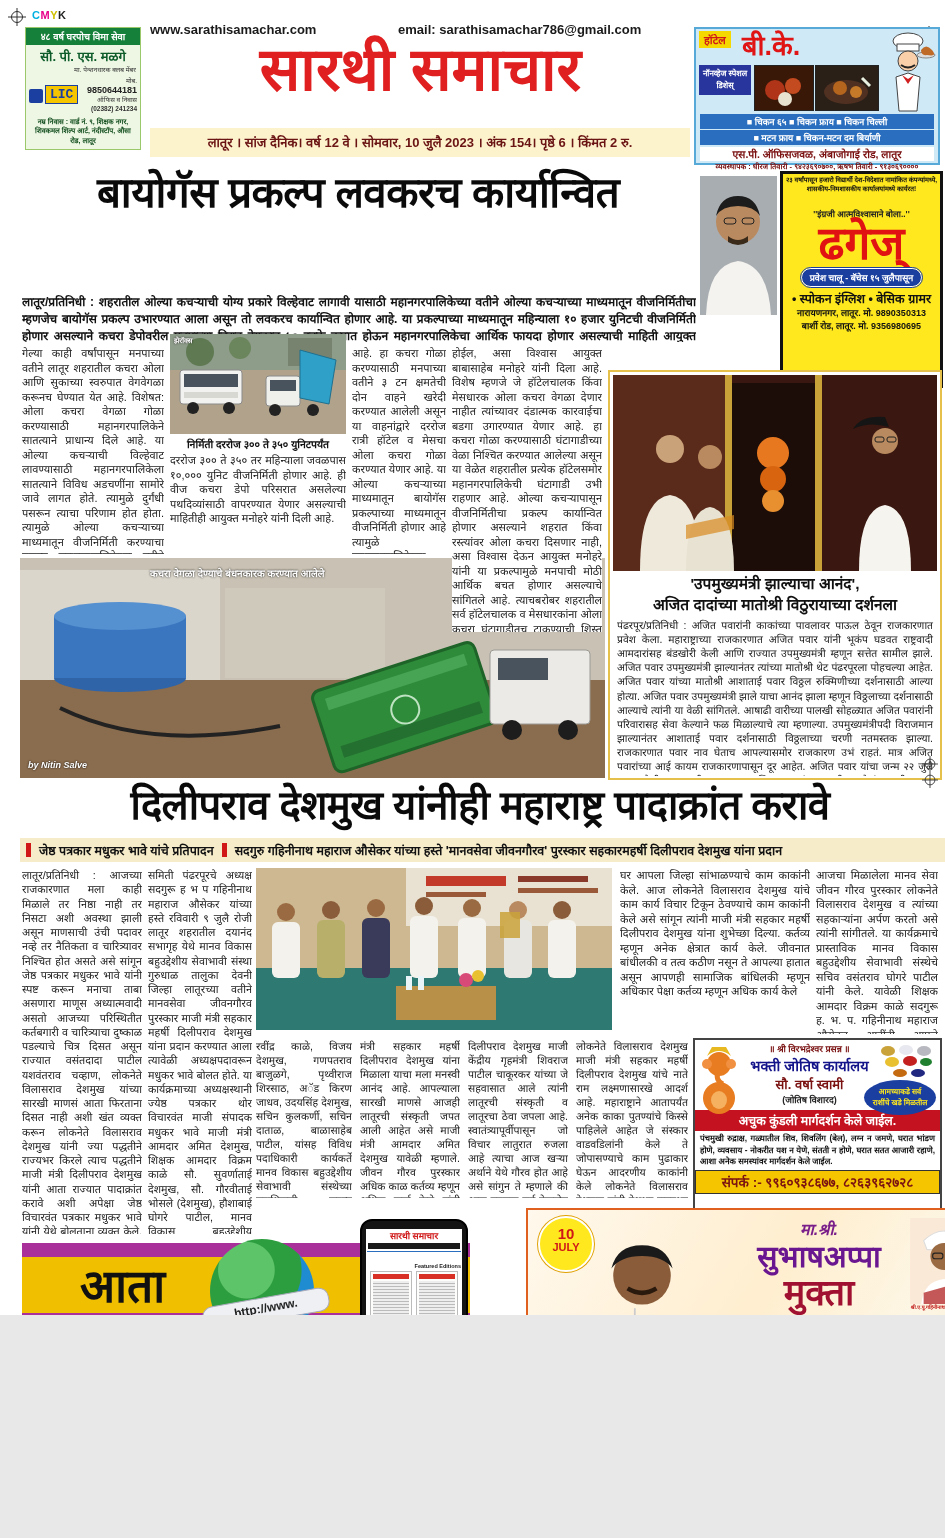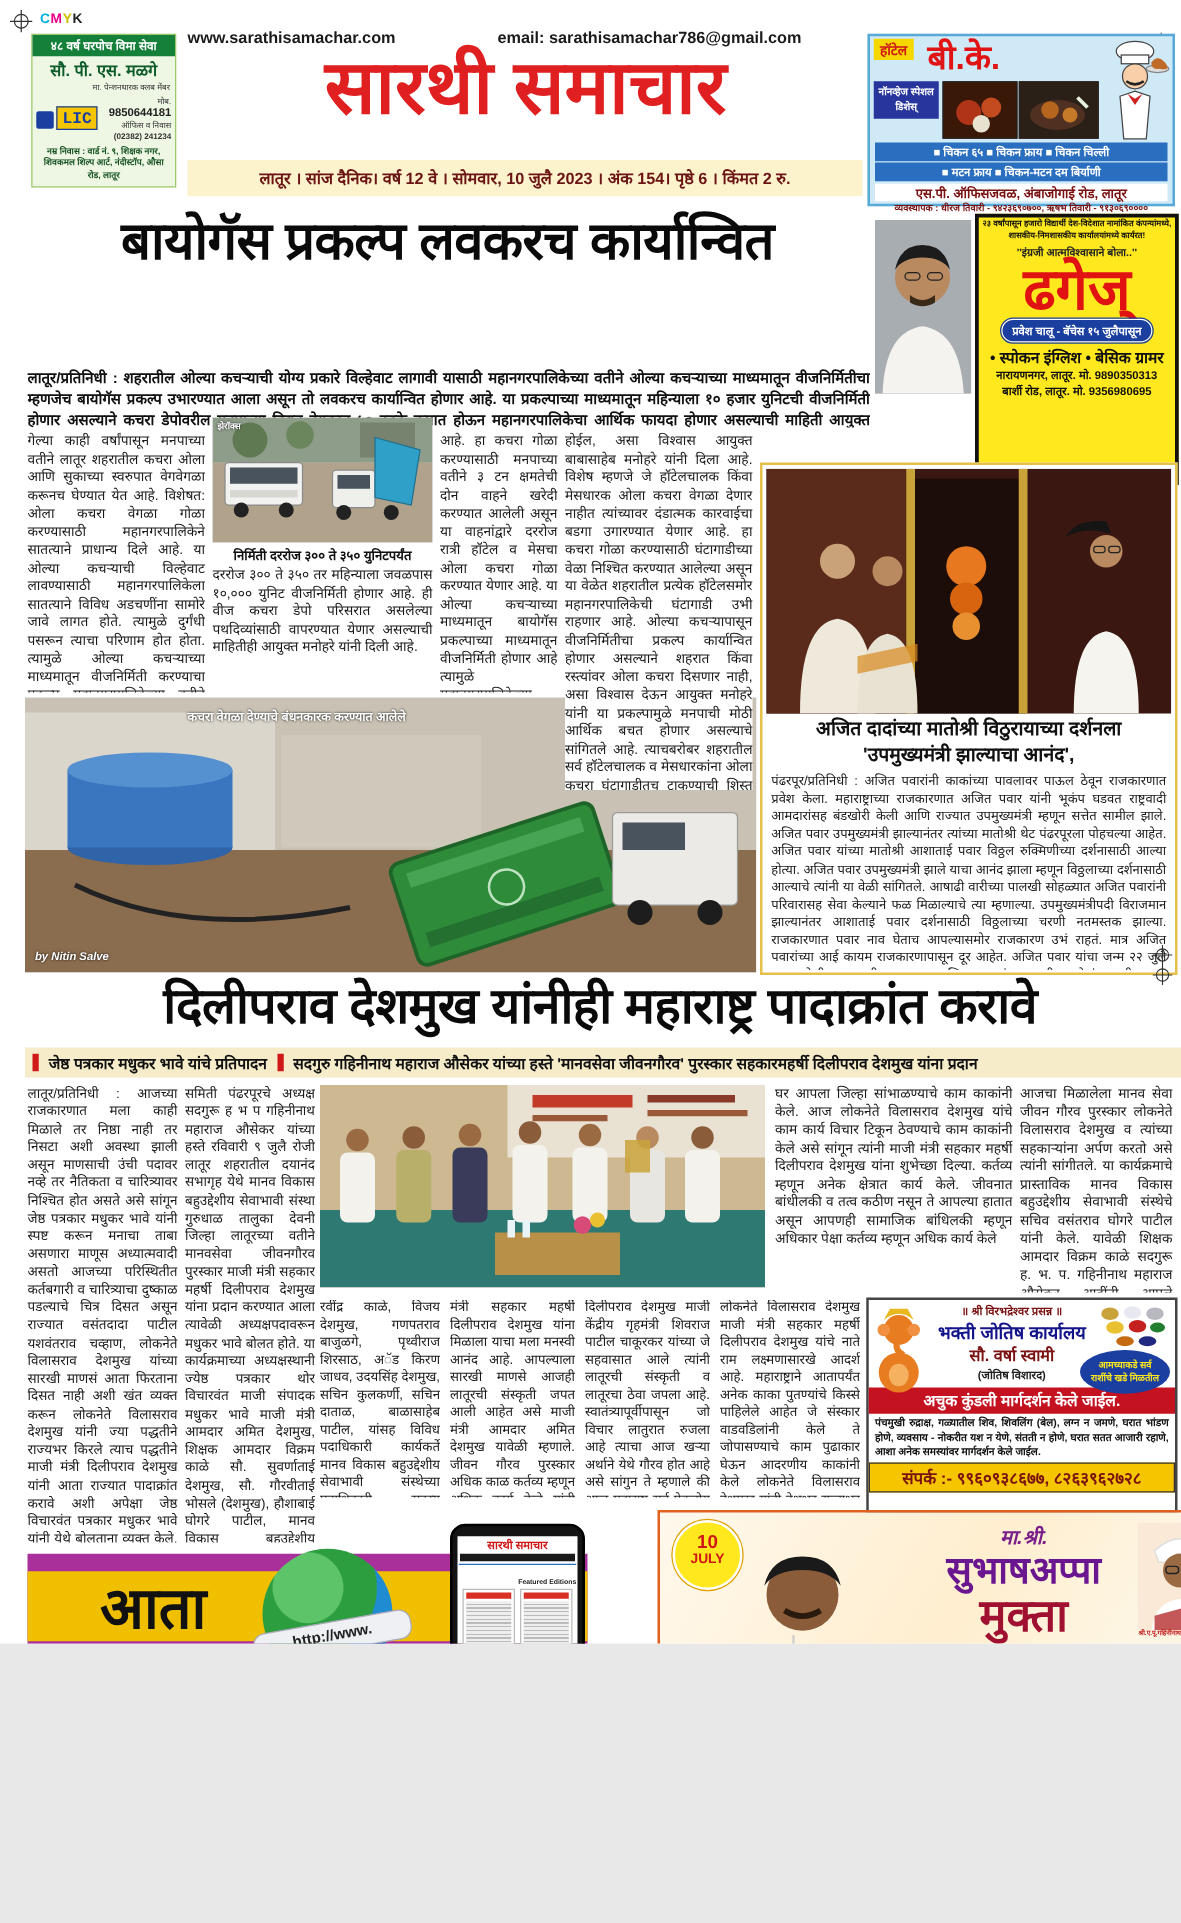--- a/index.html
+++ b/index.html
@@ -33,21 +33,21 @@
   .bk-mgr{color:#7a1010;font-weight:bold;font-size:7.5px;text-align:center;}
   .food{background:#401c0c;border:1px solid #222;}
   
   .head-xxl{font-weight:900;color:#0a0a0a;text-align:center;font-size:42px;line-height:1.08;white-space:nowrap;letter-spacing:-0.5px;}
   .subband{background:#393184;color:#fff;font-weight:bold;font-size:22px;text-align:center;line-height:40px;white-space:nowrap;}
   .lead{font-size:12px;font-weight:bold;line-height:1.4;text-align:justify;color:#111;}
   .capt{font-size:10.5px;font-weight:900;text-align:center;color:#111;}
   
   .dhagej{background:#ffe81e;border:3px solid #111;text-align:center;}
   .dg-note{font-size:6.6px;font-weight:bold;color:#111;line-height:1.35;padding:2px 2px 0;}
-  .dg-slogan{font-size:8.5px;font-weight:bold;color:#222;margin-top:2px;text-align:center;}
+  .dg-slogan{font-size:8.5px;font-weight:bold;color:#222;margin-top:14px;text-align:center;}
   .dg-name{color:#e01212;font-weight:900;font-size:46px;line-height:1.05;}
   .dg-batch{background:#1a3f9f;color:#fff;font-weight:bold;font-size:9px;border-radius:10px;display:inline-block;padding:2px 8px;border:1px solid #fff;outline:1px solid #1a3f9f;}
   .dg-courses{font-size:12.5px;font-weight:900;color:#111;margin-top:3px;}
   .dg-addr{font-size:9px;font-weight:900;color:#111;line-height:1.4;}
   
   .ajit{border:2px solid #e5c04a;background:#fff;}
   .ajit-h{font-weight:900;font-size:15.5px;text-align:center;color:#111;line-height:1.35;}
   .ajit-b{font-size:10.4px;line-height:1.36;text-align:justify;color:#1a1a1a;padding:3px 7px;}
   
   .strap{background:#f6ecca;display:flex;align-items:center;gap:8px;padding:0 6px;}
@@ -277,22 +277,22 @@
         <circle cx="97" cy="82" r="12" fill="#b98a5f"></circle>
         <path d="M73 196q0-60 24-64 24 4 24 64z" fill="#e8e2d2"></path>
         <path d="M73 150l48-10v14l-48 10z" fill="#d88a20" opacity="0.7"></path>
         <circle cx="272" cy="66" r="13" fill="#b98a5f"></circle>
         <path d="M240 54q8-14 32-12l4 10q-20-6-36 2z" fill="#151515"></path>
         <path d="M246 196q0-62 26-66 26 4 26 66z" fill="#f6f4ef"></path>
         <rect x="262" y="62" width="9" height="5" rx="2" fill="none" stroke="#222"></rect>
           <rect x="274" y="62" width="9" height="5" rx="2" fill="none" stroke="#222"></rect>
       </svg>
     </div>
+    <div class="ajit-h">'उपमुख्यमंत्री झाल्याचा आनंद',</div>
     <div class="ajit-h">अजित दादांच्या मातोश्री विठुरायाच्या दर्शनला</div>
-    <div class="ajit-h">'उपमुख्यमंत्री झाल्याचा आनंद',</div>
     <div class="ajit-b" style="height:154px;overflow:hidden">पंढरपूर/प्रतिनिधी : अजित पवारांनी काकांच्या पावलावर पाऊल ठेवून राजकारणात प्रवेश केला. महाराष्ट्राच्या राजकारणात अजित पवार यांनी भूकंप घडवत राष्ट्रवादी आमदारांसह बंडखोरी केली आणि राज्यात उपमुख्यमंत्री म्हणून सत्तेत सामील झाले. अजित पवार उपमुख्यमंत्री झाल्यानंतर त्यांच्या मातोश्री थेट पंढरपूरला पोहचल्या आहेत. अजित पवार यांच्या मातोश्री आशाताई पवार विठ्ठल रुक्मिणीच्या दर्शनासाठी आल्या होत्या. अजित पवार उपमुख्यमंत्री झाले याचा आनंद झाला म्हणून विठ्ठलाच्या दर्शनासाठी आल्याचे त्यांनी या वेळी सांगितले. आषाढी वारीच्या पालखी सोहळ्यात अजित पवारांनी परिवारासह सेवा केल्याने फळ मिळाल्याचे त्या म्हणाल्या. उपमुख्यमंत्रीपदी विराजमान झाल्यानंतर आशाताई पवार दर्शनासाठी विठ्ठलाच्या चरणी नतमस्तक झाल्या. राजकारणात पवार नाव घेताच आपल्यासमोर राजकारण उभं राहतं. मात्र अजित पवारांच्या आई कायम राजकारणापासून दूर आहेत. अजित पवार यांचा जन्म २२ जुलै १९५९ रोजी महाराष्ट्रातील अहमदनगर जिल्ह्यात त्यांच्या आजी-आजोबांच्या घरी झाला. अजित पवार हे राष्ट्रवादीचे अध्यक्ष शरद पवार यांचे मोठे बंधू अनंतराव पवार यांचे पुत्र आहेत. अजित पवारांचे त्यांचे वडील व्ही शांताराम यांच्या राजकमल स्टुडिओमध्ये काम करायचे.</div>
   </div>
 
   <svg class="abs" style="left:922px;top:756px" width="16" height="16" viewBox="0 0 18 18">
       <circle cx="9" cy="9" r="5.5" fill="none" stroke="#333"></circle>
       <line x1="9" y1="0" x2="9" y2="18" stroke="#333"></line>
       <line x1="0" y1="9" x2="18" y2="9" stroke="#333"></line>
     </svg>
   <svg class="abs" style="left:922px;top:772px" width="16" height="16" viewBox="0 0 18 18">
       <circle cx="9" cy="9" r="5.5" fill="none" stroke="#333"></circle>

